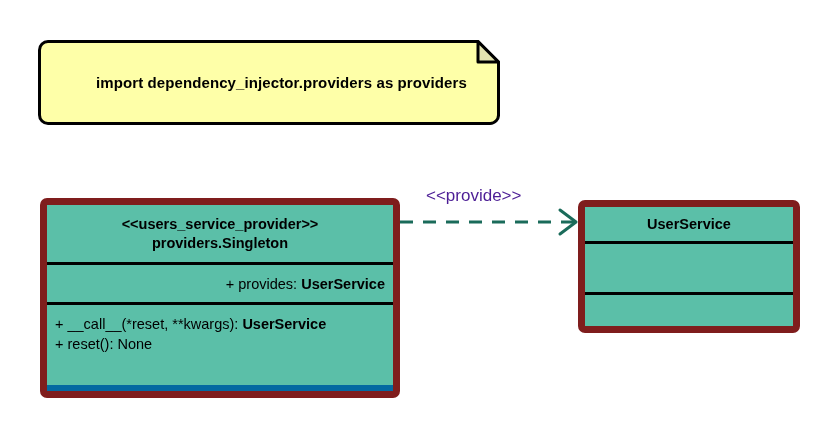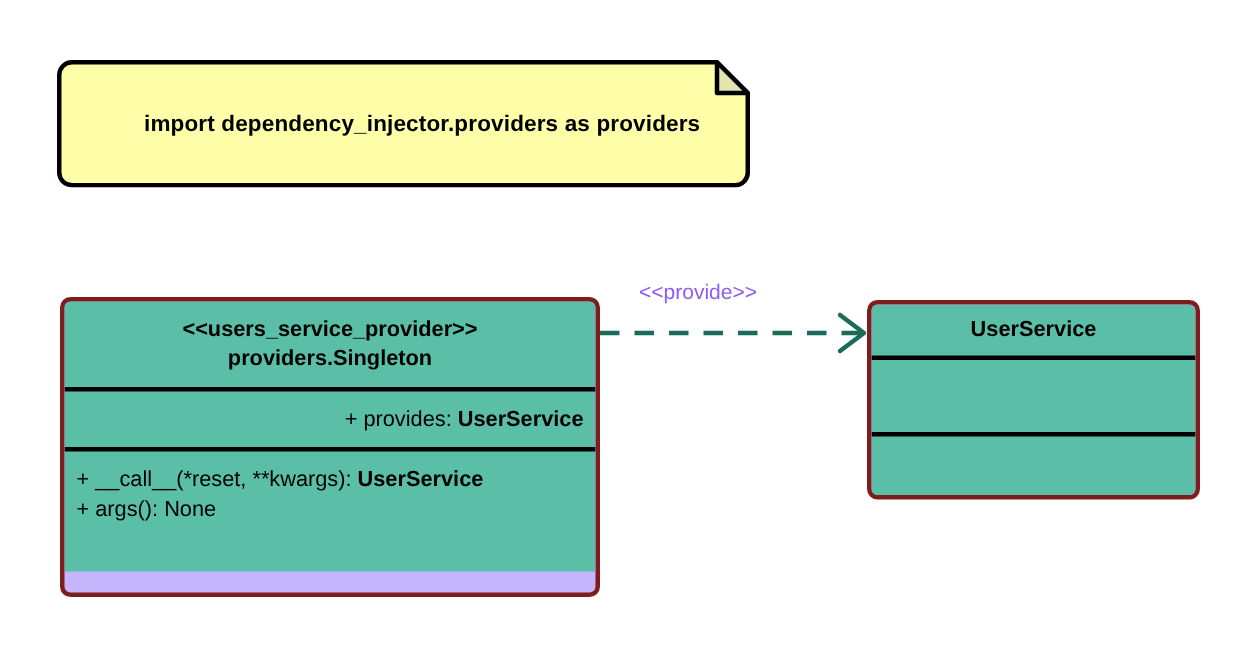--- a/index.html
+++ b/index.html
@@ -43,22 +43,22 @@
     color: #000000;
     letter-spacing: 0.1px;
     white-space: nowrap;
     margin-left: 44px;
   }
 
   
   .uml-class {
     position: absolute;
     box-sizing: border-box;
-    background: #c4b5fd;
-    border: 3px solid #7f1d1d;
+    background: #0369a1;
+    border: 7px solid #7f1d1d;
     border-radius: 7px;
     overflow: hidden;
   }
   .compartment {
     box-sizing: border-box;
     background: #5bbfa8;
     position: relative;
   }
   .compartment + .compartment {
     border-top: 3px solid #000000;
@@ -125,22 +125,22 @@
   }
   .rel-svg {
     position: absolute;
     left: 0;
     top: 0;
   }
   .rel-label {
     position: absolute;
     left: 30px;
     top: 0px;
-    font-size: 14px;
-    color: #8b5cf6;
+    font-size: 17px;
+    color: #4c1d95;
     white-space: nowrap;
   }
 </style>
 </head>
 <body>
 
 <div id="canvas">
 
   <div class="note">
     <svg class="note-shape" width="462" height="85" viewBox="0 0 462 85">
@@ -161,21 +161,21 @@
   <div class="uml-class" id="class-provider">
     <div class="compartment title-compartment c1">
       <div class="title-line">&lt;&lt;users_service_provider&gt;&gt;</div>
       <div class="title-line">providers.Singleton</div>
     </div>
     <div class="compartment members c2">
       <div class="member-line"><span>+ provides: </span><b>UserService</b></div>
     </div>
     <div class="compartment members c3">
       <div class="member-line"><span>+ __call__(*reset, **kwargs): </span><b>UserService</b></div>
-      <div class="member-line"><span>+ args(): None</span><b></b></div>
+      <div class="member-line"><span>+ reset(): None</span><b></b></div>
     </div>
   </div>
 
   <div class="uml-class" id="class-userservice">
     <div class="compartment title-compartment c1">
       <div class="title-line">UserService</div>
     </div>
     <div class="compartment members c2"></div>
     <div class="compartment members c3"></div>
   </div>

